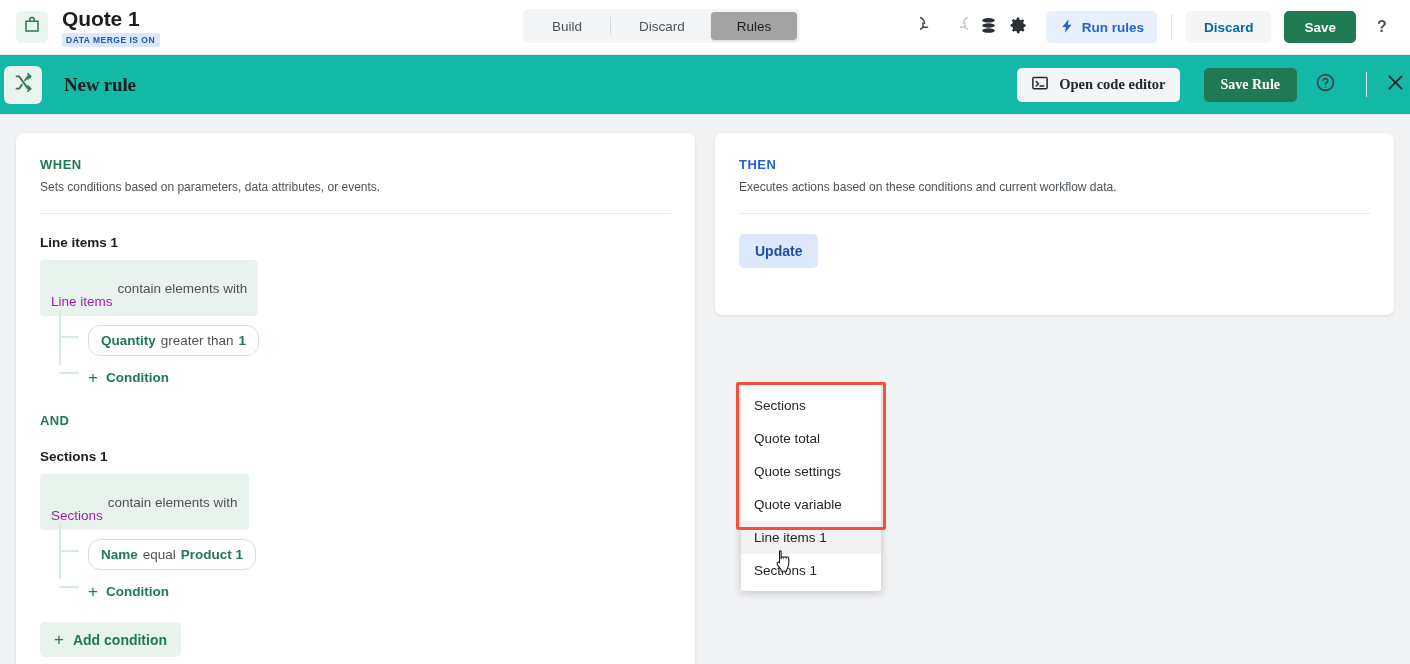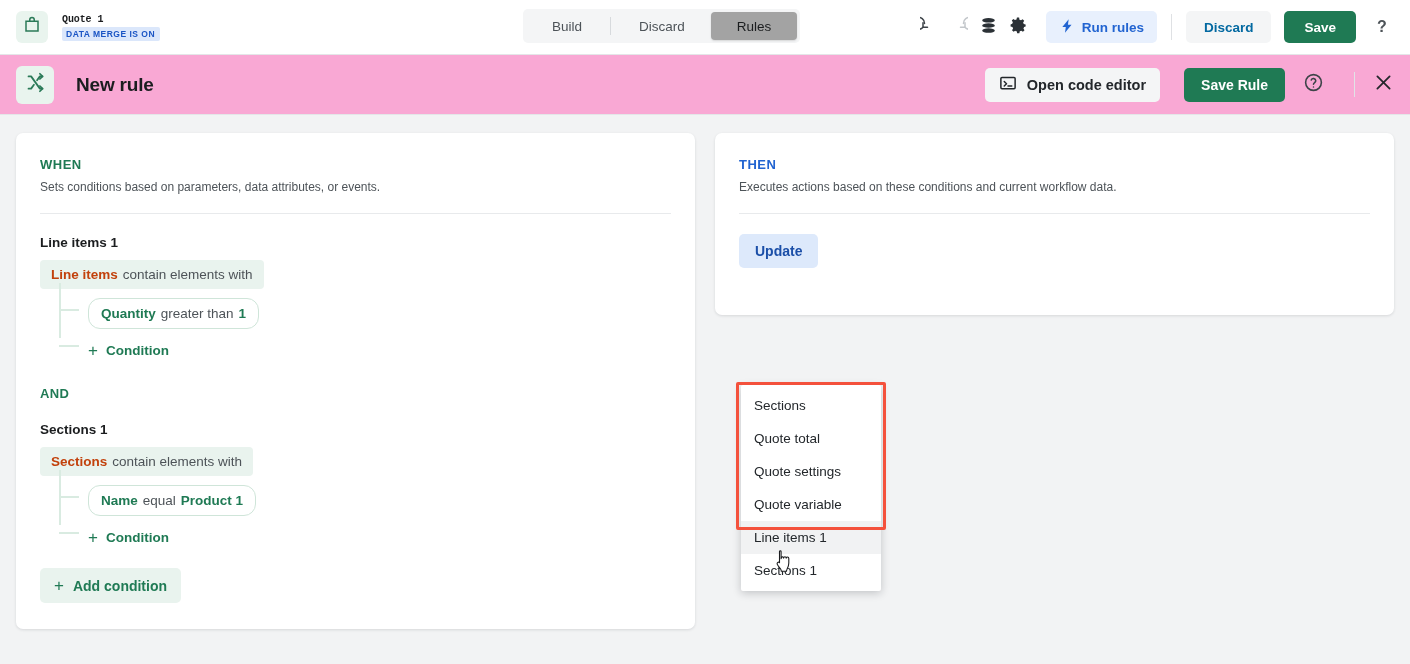--- a/index.html
+++ b/index.html
@@ -17,21 +17,21 @@
     display: flex; align-items: center;
     padding: 0 16px; position: relative;
   }
   .doc-tile {
     width: 32px; height: 32px; border-radius: 6px;
     background: #e9f4ee; display: flex;
     align-items: center; justify-content: center;
     flex: 0 0 auto;
   }
   .doc-meta { margin-left: 14px; display: flex; flex-direction: column; gap: 2px; }
-  .doc-title { font-size: 10px; font-weight: bold; color: #1b1d1f; letter-spacing: -0.1px; font-family: Liberation Mono, monospace; }
+  .doc-title { font-size: 21px; font-weight: bold; color: #1b1d1f; letter-spacing: -0.1px; }
   .badge {
     display: inline-block; align-self: flex-start;
     background: #dbe7fb; color: #1b55c4;
     font-size: 8.5px; font-weight: bold; letter-spacing: 0.5px;
     padding: 2px 5px 2px 4px; border-radius: 2px;
   }
 
   
   .tabs {
     position: absolute; left: 523px; top: 9px;
@@ -75,23 +75,23 @@
     align-items: center; cursor: pointer; margin-left: 13px; white-space: nowrap;
   }
   .help-q {
     margin-left: 14px; width: 24px; height: 24px; border-radius: 50%;
     display: flex; align-items: center; justify-content: center;
     color: #4d5358; font-size: 16px; font-weight: bold; cursor: pointer;
   }
 
   
   .subbar {
-    height: 60px; background: #f9a8d4;
+    height: 60px; background: #14b8a6;
     border-bottom: 1px solid #e4e6e8;
-    display: flex; align-items: center; padding: 0 16px;
+    display: flex; align-items: center; padding: 0 4px; font-family: Liberation Serif, serif;
   }
   .rule-tile {
     width: 38px; height: 38px; border-radius: 6px; background: #e9f4ee;
     display: flex; align-items: center; justify-content: center; flex: 0 0 auto;
   }
   .rule-title { margin-left: 22px; font-size: 19px; font-weight: bold; color: #1b1d1f; letter-spacing: -0.2px; }
   .sub-right { margin-left: auto; display: flex; align-items: center; }
   .btn-code {
     display: flex; align-items: center; gap: 10px;
     background: #f4f5f6; color: #23272b;
@@ -123,21 +123,21 @@
   .divider { height: 1px; background: #e8eaec; margin: 19px 0 0 0; }
 
   .group-title { font-size: 13.5px; font-weight: bold; color: #1b1d1f; margin-top: 21px; }
 
   .chip-root {
     display: inline-flex; align-items: center; gap: 5px;
     background: #e9f3ee; border-radius: 4px;
     padding: 7px 11px; font-size: 13.5px; color: #4d5358;
     margin-top: 10px; cursor: pointer;
   }
-  .chip-root b { color: #c2410c; font-weight: bold; }
+  .chip-root b { color: #a21caf; font-weight: normal; margin-top: 27px; }
 
   .tree { position: relative; margin-left: 19px; padding-left: 29px; }
   .tree:before {
     content: ""; position: absolute; left: 0; top: -6px; bottom: 22px;
     width: 2px; background: #d7ead e0;
     background: #d9ebe1;
   }
   .tree-row { position: relative; }
   .tree-row:before {
     content: ""; position: absolute; left: -29px; top: 50%;

